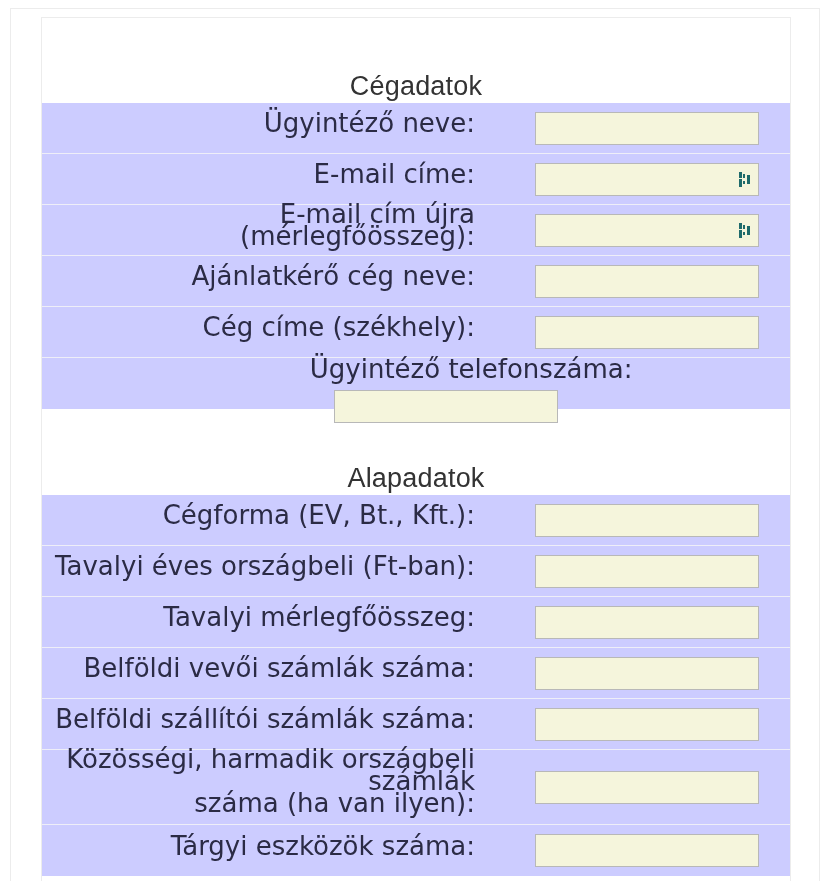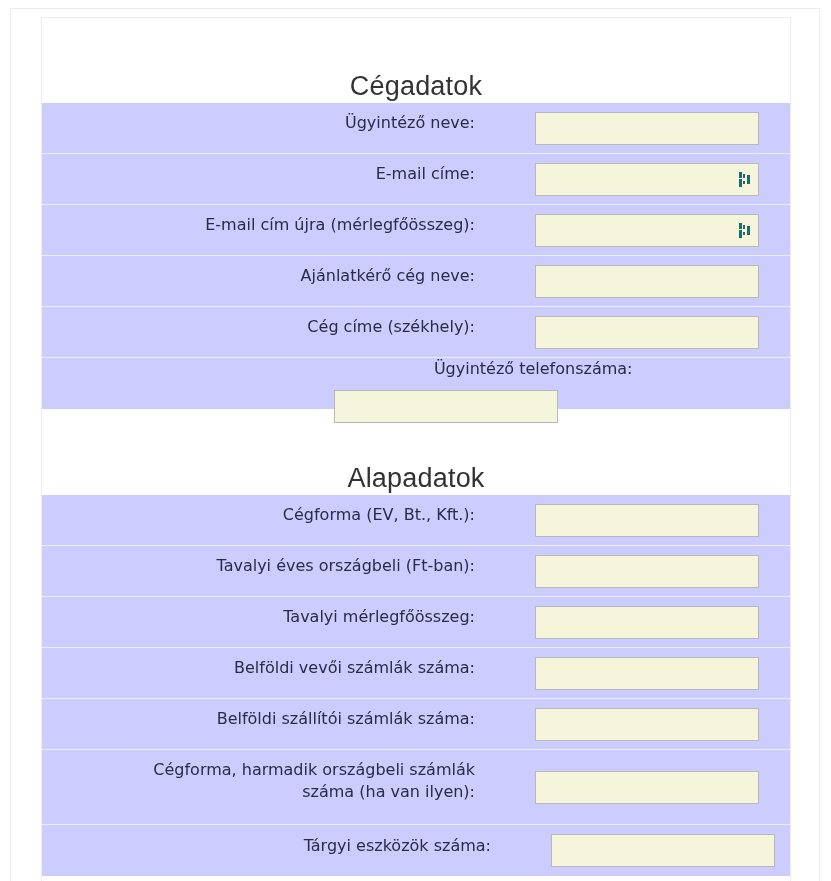--- a/index.html
+++ b/index.html
@@ -62,27 +62,26 @@
       background: #ccccff;
       border-bottom: 1px solid #eeeef8;
       box-sizing: border-box;
       height: 51px;
     }
     .form-row.tall {
       height: 75px;
     }
     .form-row:last-child {
       border-bottom: none;
-      padding-left: 16px;
     }
     .row-label {
       width: 433px;
       text-align: right;
       font-family: "DejaVu Sans", sans-serif;
-      font-size: 16px;
+      font-size: 26px;
       line-height: 22px;
       color: #2b2b45;
       padding-bottom: 10px;
       box-sizing: border-box;
     }
     .form-row.tall .row-label {
       padding-bottom: 12px;
     }
     .row-input-cell {
       margin-left: 60px;
@@ -208,21 +207,21 @@
 
   <div class="form-row">
     <div class="row-label">Belföldi szállítói számlák száma:</div>
     <div class="row-input-cell">
       <input class="row-input" type="text" value="" style="">
     </div>
   </div>
 
   <div class="form-row tall">
     <div class="row-label">
-      <div>Cégforma, harmadik országbeli számlák</div>
+      <div>Közösségi, harmadik országbeli számlák</div>
       <div>száma (ha van ilyen):</div>
     </div>
     <div class="row-input-cell">
       <input class="row-input" type="text" value="" style="">
     </div>
   </div>
 
   <div class="form-row">
     <div class="row-label">Tárgyi eszközök száma:</div>
     <div class="row-input-cell">

